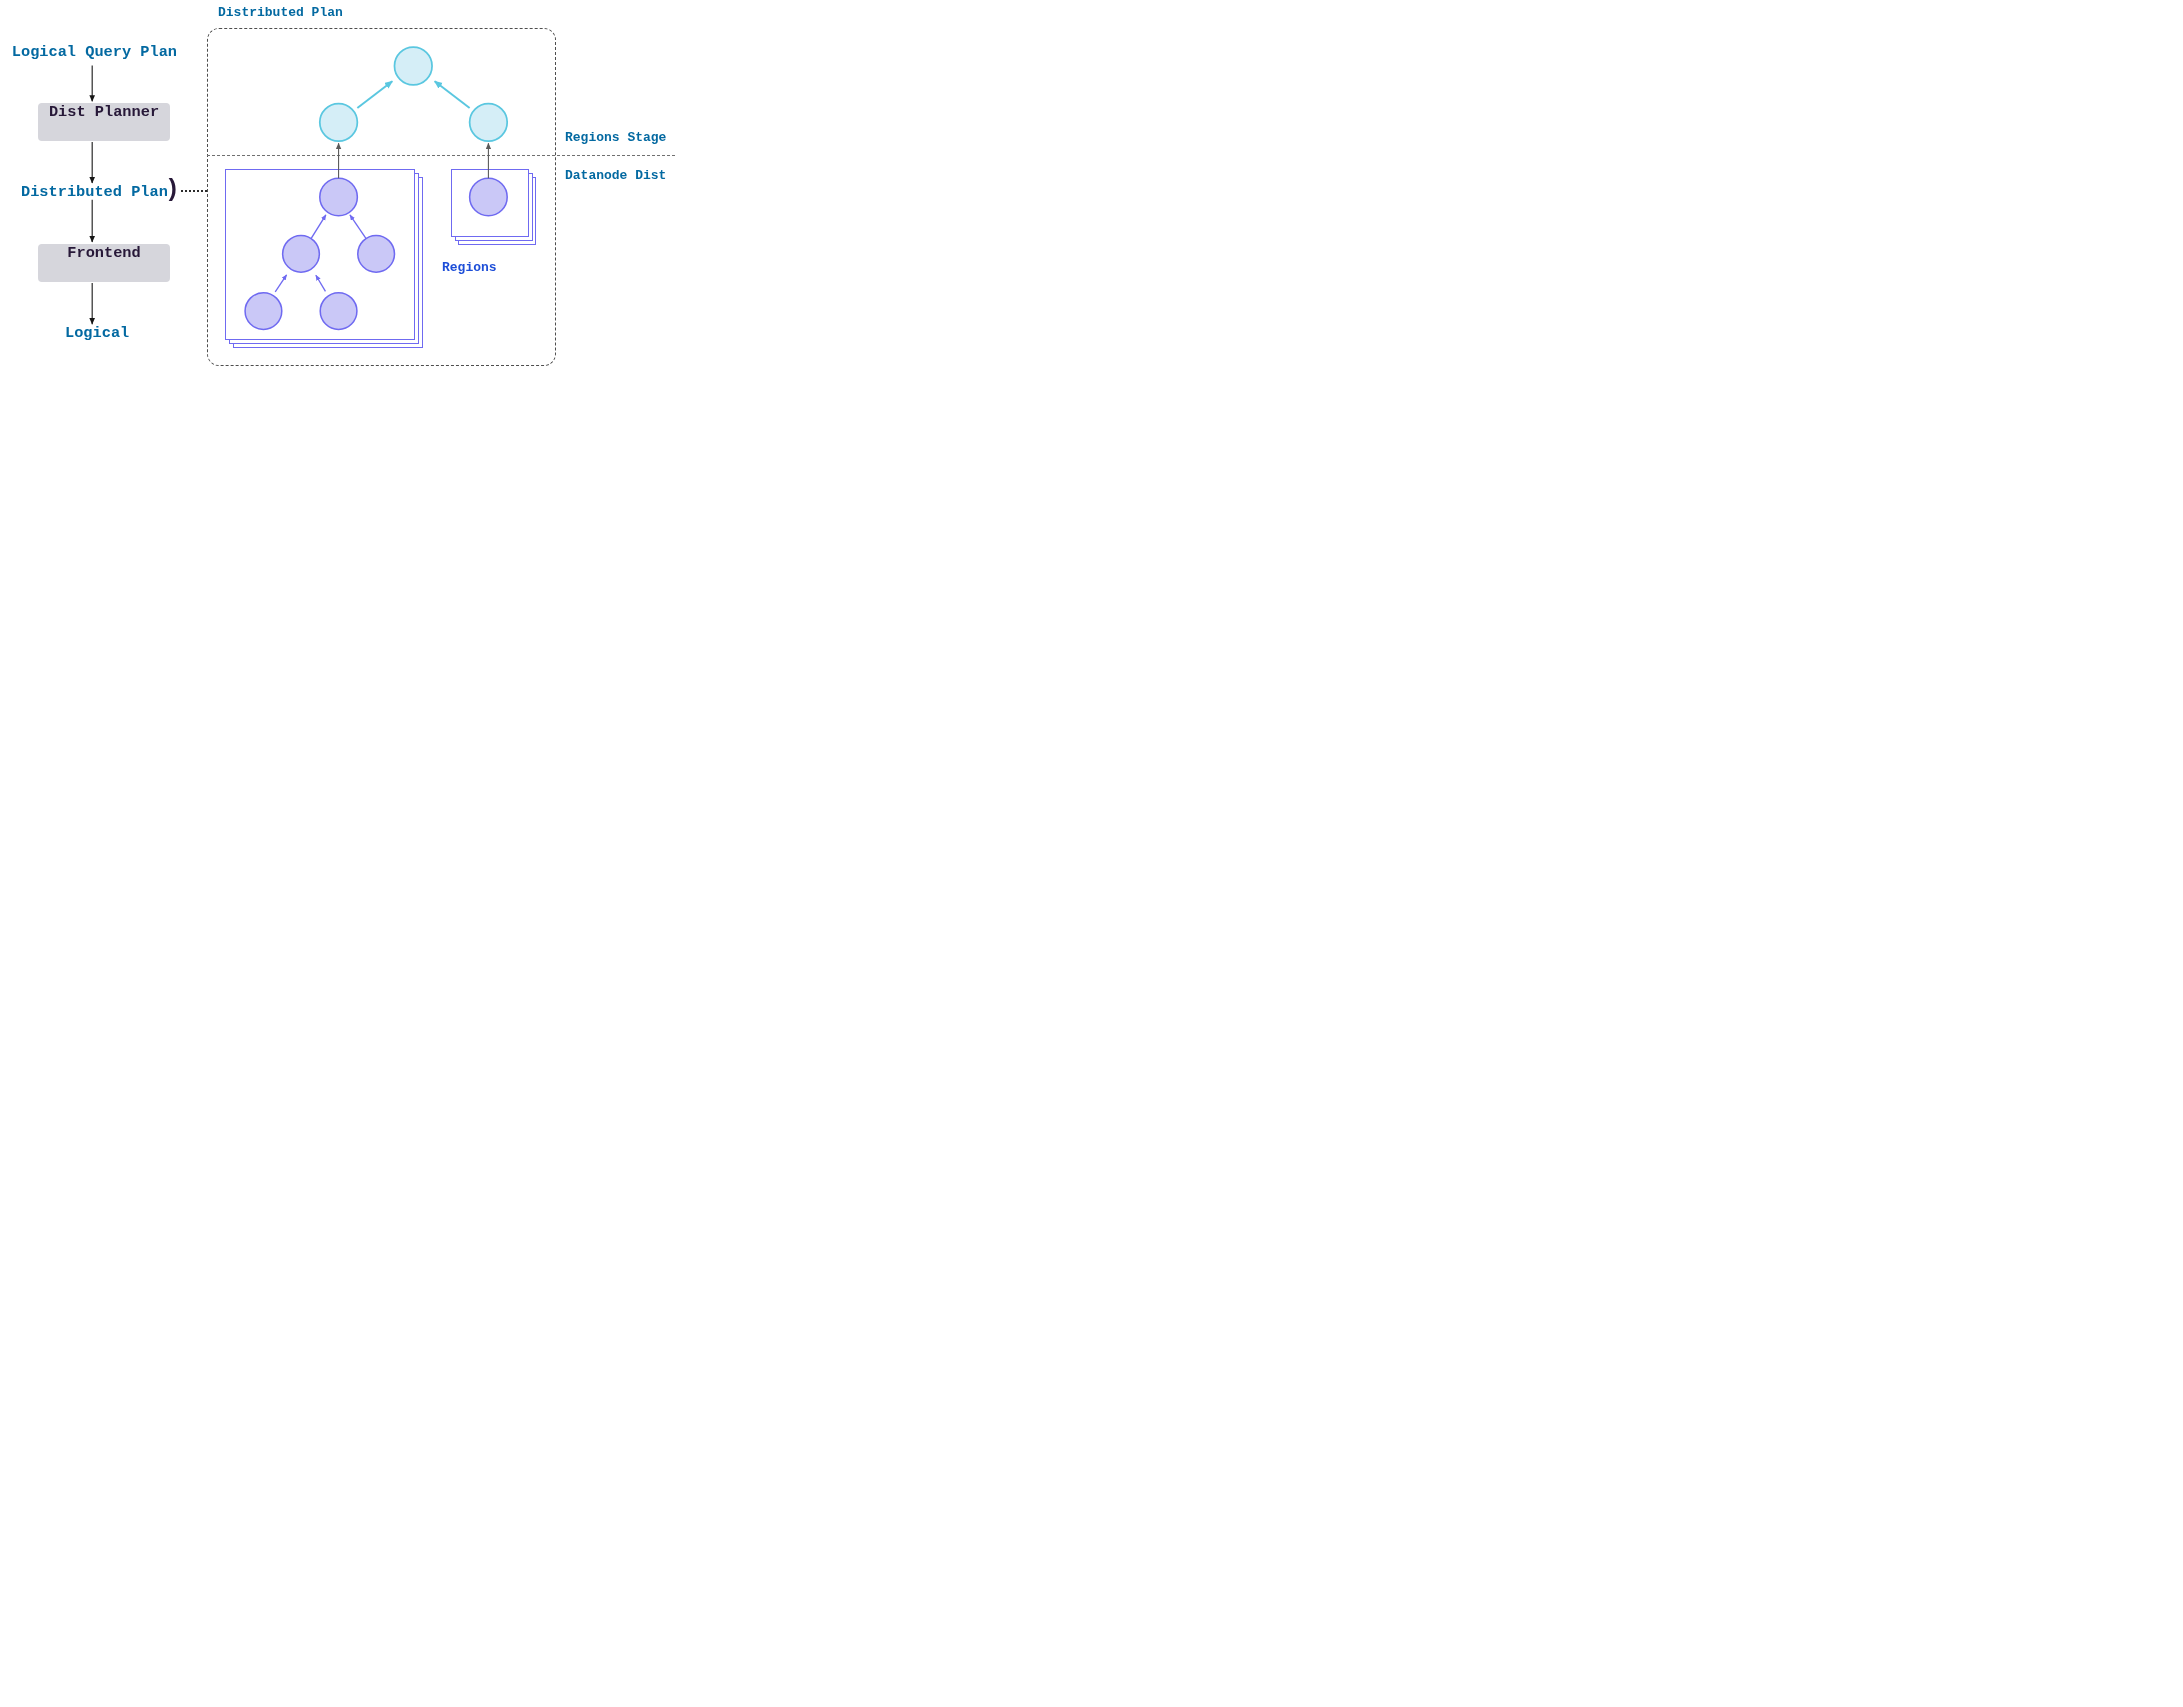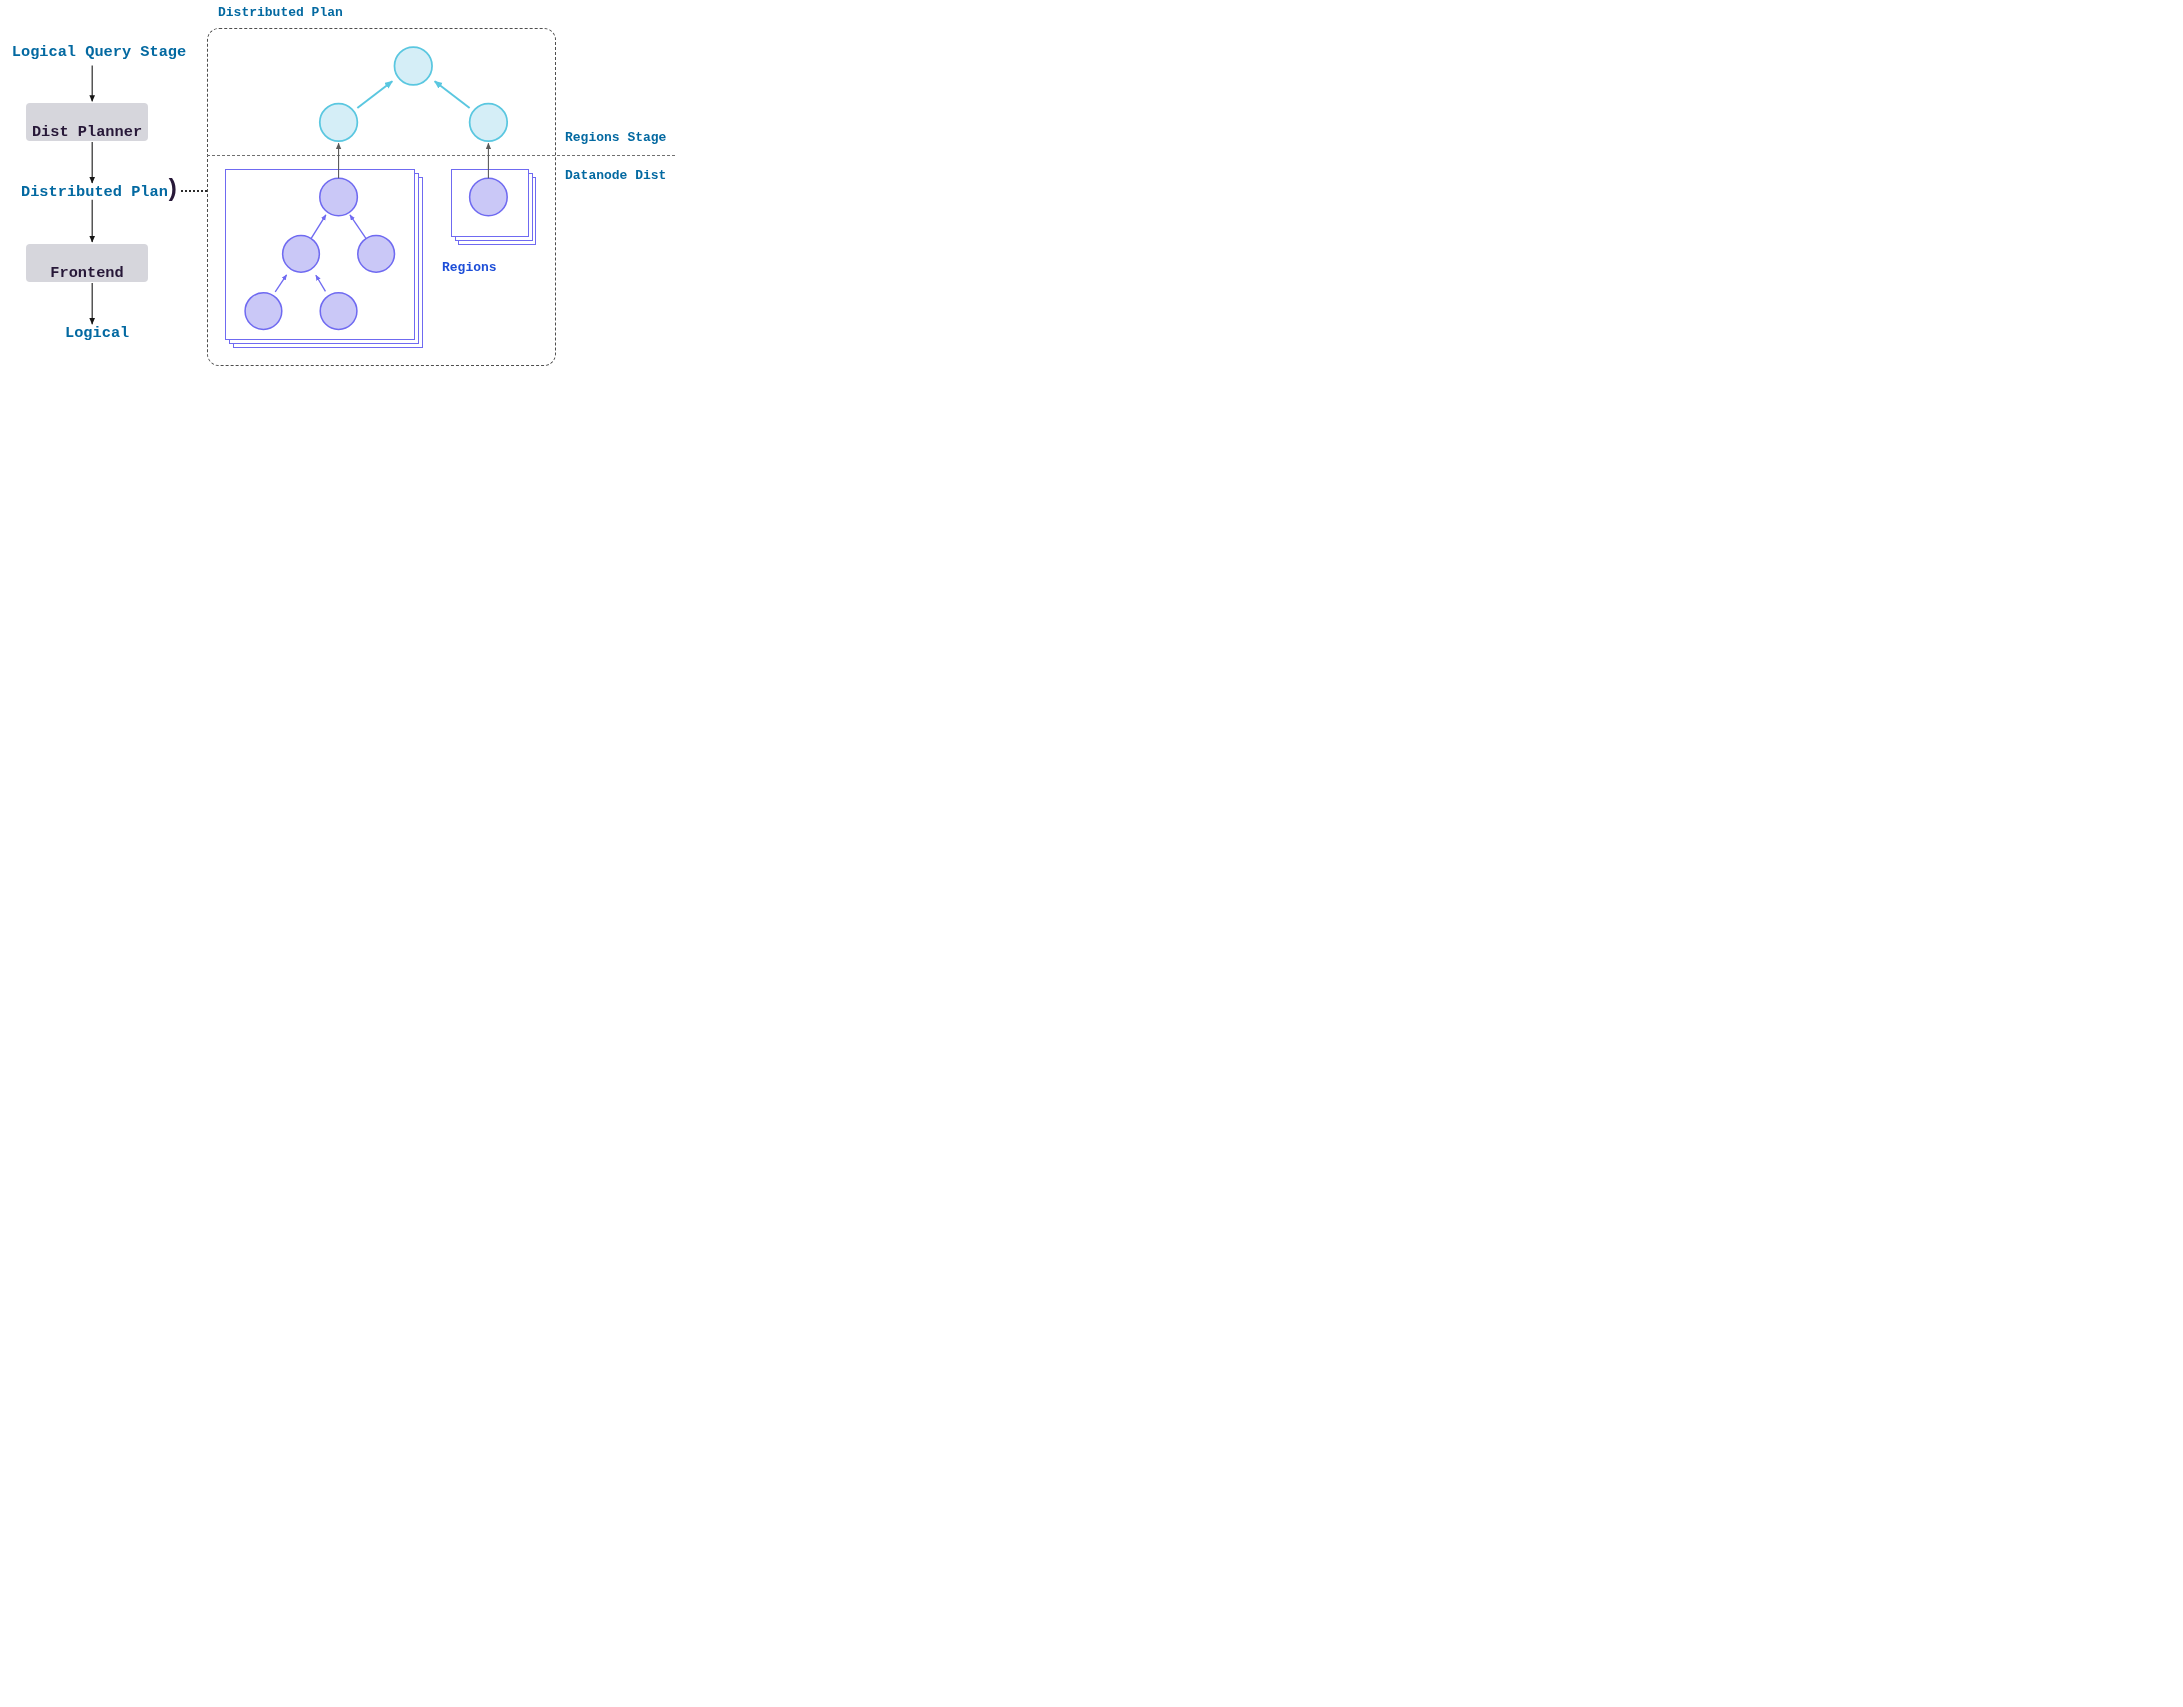--- a/index.html
+++ b/index.html
@@ -4,23 +4,23 @@
 <style>
   html,body{margin:0;padding:0;background:#ffffff;}
   #canvas{
     position:relative;width:685px;height:367px;background:#ffffff;overflow:hidden;
     font-family:"Liberation Mono","DejaVu Sans Mono",monospace;font-weight:bold;
   }
   .lbl{position:absolute;color:#0369a1;font-size:15.3px;line-height:1.05;white-space:nowrap;}
   .lbl.sm{font-size:13px;}
   .lbl.purple{color:#1d4ed8;}
   .pbox{
-    position:absolute;width:122px;height:38px;background:#d6d6dc;border-radius:3.9px;
-    display:flex;align-items:flex-end;justify-content:center;
-    color:#271838;font-size:15.3px;z-index:2;
+    position:absolute;width:132px;height:38px;background:#d6d6dc;border-radius:3.9px;
+    display:flex;align-items:flex-start;justify-content:center;
+    color:#271838;font-size:15.3px;z-index:2;margin-left:12px;
   }
   .bracket{position:absolute;left:165px;top:178px;color:#271838;font-size:24.5px;line-height:1;z-index:2;}
   .dotted-connector{position:absolute;left:181px;top:190px;width:26px;height:0;border-top:2.2px dotted #2b2b2b;z-index:2;}
   .dashed-container{
     position:absolute;left:207px;top:28px;width:347px;height:336px;
     border:1.1px dashed #4e4e4e;border-radius:12.2px;z-index:0;background:transparent;
   }
   .stage-divider{position:absolute;left:207px;top:155px;width:468px;height:0;border-top:1.3px dashed #707070;z-index:1;}
   .stackbox{position:absolute;background:#ffffff;border:1.3px solid #6f6af1;z-index:2;}
   .stackbox.lg{width:188px;height:169px;}
@@ -31,21 +31,21 @@
   .ar-black{stroke:#161616;stroke-width:2.5;fill:none;}
   .ar-cyan{stroke:#5ac7e0;stroke-width:4.5;fill:none;}
   .ar-gray{stroke:#5a5a5a;stroke-width:2.5;fill:none;}
   .ar-purple{stroke:#6f6af1;stroke-width:3;fill:none;}
 </style>
 </head>
 <body>
 
 <div id="canvas">
 
-  <div class="lbl" style="left:11.8px;top:44px">Logical Query Stage</div>
+  <div class="lbl" style="left:11.8px;top:44px">Logical Query Plan</div>
 
   <div class="pbox" style="left:26px;top:103px">
     <span>Dist Planner</span>
   </div>
 
   <div class="lbl" style="left:21px;top:184px">Distributed Plan</div>
   <div class="bracket">)</div>
   <div class="dotted-connector"></div>
 
   <div class="pbox" style="left:26px;top:244px">

